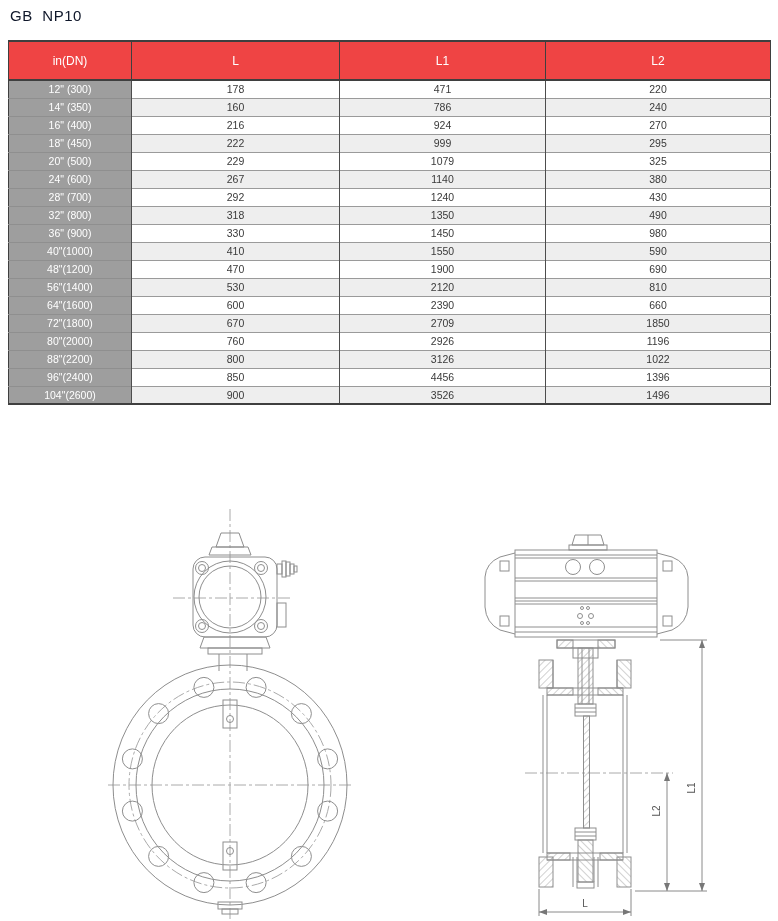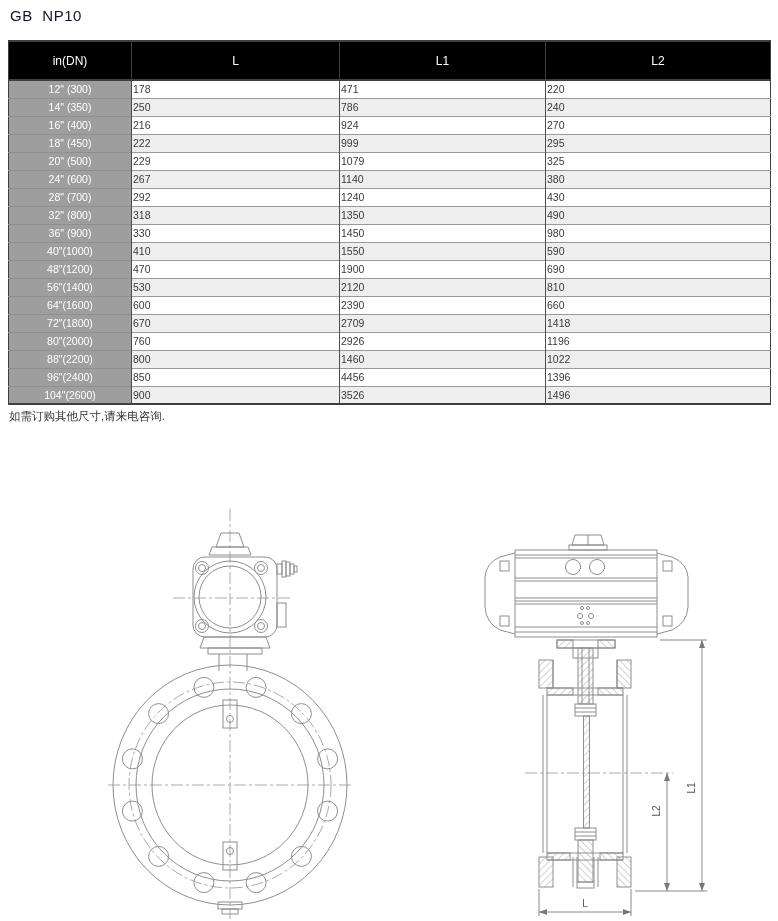--- a/index.html
+++ b/index.html
@@ -24,36 +24,37 @@
     border: 1px solid #3f3f3f;
     border-top: 2px solid #3f3f3f;
     border-bottom: 2px solid #3f3f3f;
   }
   #dims-table col.c0 { width: 123px; }
   #dims-table col.c1 { width: 208px; }
   #dims-table col.c2 { width: 206px; }
   #dims-table col.c3 { width: 225px; }
   #dims-table thead th {
     height: 35px;
-    background: #000000; color: #ffffff;
+    background: #ef4444; color: #ffffff;
     font-size: 12px; font-weight: normal;
     border-left: 1px solid #3f3f3f;
     border-bottom: 2px solid #3f3f3f;
     text-align: center; vertical-align: middle;
   }
   #dims-table tbody th {
     background: #9e9e9e; color: #ffffff;
     font-weight: normal;
     border-top: 1px solid #8f8f8f;
     text-align: center;
   }
   #dims-table tbody td {
     background: #ffffff; color: #3a3a3a;
     border-left: 1px solid #4d4d4d;
     border-top: 1px solid #9a9a9a;
+    text-align: center;
     margin-left: 12px;
   }
   #dims-table tbody tr { height: 18px; }
   #dims-table tbody tr.alt td { background: #eeeeee; }
   #notes {
     left: 9px; top: 409px;
     font-size: 11.5px; color: #333333; line-height: 15px;
   }
   #front-view { left: 80px; top: 495px; }
   #side-view  { left: 455px; top: 495px; }
@@ -82,21 +83,21 @@
   </thead>
   <tbody>
       <tr>
         <th>12" (300)</th>
         <td>178</td>
         <td>471</td>
         <td>220</td>
       </tr>
       <tr class="alt">
         <th>14" (350)</th>
-        <td>250</td>
+        <td>160</td>
         <td>786</td>
         <td>240</td>
       </tr>
       <tr>
         <th>16" (400)</th>
         <td>216</td>
         <td>924</td>
         <td>270</td>
       </tr>
       <tr class="alt">
@@ -156,51 +157,50 @@
       <tr>
         <th>64"(1600)</th>
         <td>600</td>
         <td>2390</td>
         <td>660</td>
       </tr>
       <tr class="alt">
         <th>72"(1800)</th>
         <td>670</td>
         <td>2709</td>
-        <td>1418</td>
+        <td>1850</td>
       </tr>
       <tr>
         <th>80"(2000)</th>
         <td>760</td>
         <td>2926</td>
         <td>1196</td>
       </tr>
       <tr class="alt">
         <th>88"(2200)</th>
         <td>800</td>
-        <td>1460</td>
+        <td>3126</td>
         <td>1022</td>
       </tr>
       <tr>
         <th>96"(2400)</th>
         <td>850</td>
         <td>4456</td>
         <td>1396</td>
       </tr>
       <tr class="alt">
         <th>104"(2600)</th>
         <td>900</td>
         <td>3526</td>
         <td>1496</td>
       </tr>
     </tbody>
 </table>
 
 <div id="notes" class="abs">
-  <div>如需订购其他尺寸,请来电咨询.</div>
 </div>
 
 <svg id="front-view" class="abs" width="310" height="430" viewBox="0 0 310 430">
   <g stroke="#aaaaaa" stroke-width="1" fill="none" stroke-dasharray="12 3 3 3">
     <line x1="150" y1="14" x2="150" y2="424"></line>
     <line x1="93" y1="103" x2="212" y2="103"></line>
     <line x1="28" y1="290" x2="272" y2="290"></line>
     <ellipse cx="150" cy="290" rx="101" ry="103"></ellipse>
   </g>
   <g stroke="#8e8e8e" stroke-width="1" fill="none">

